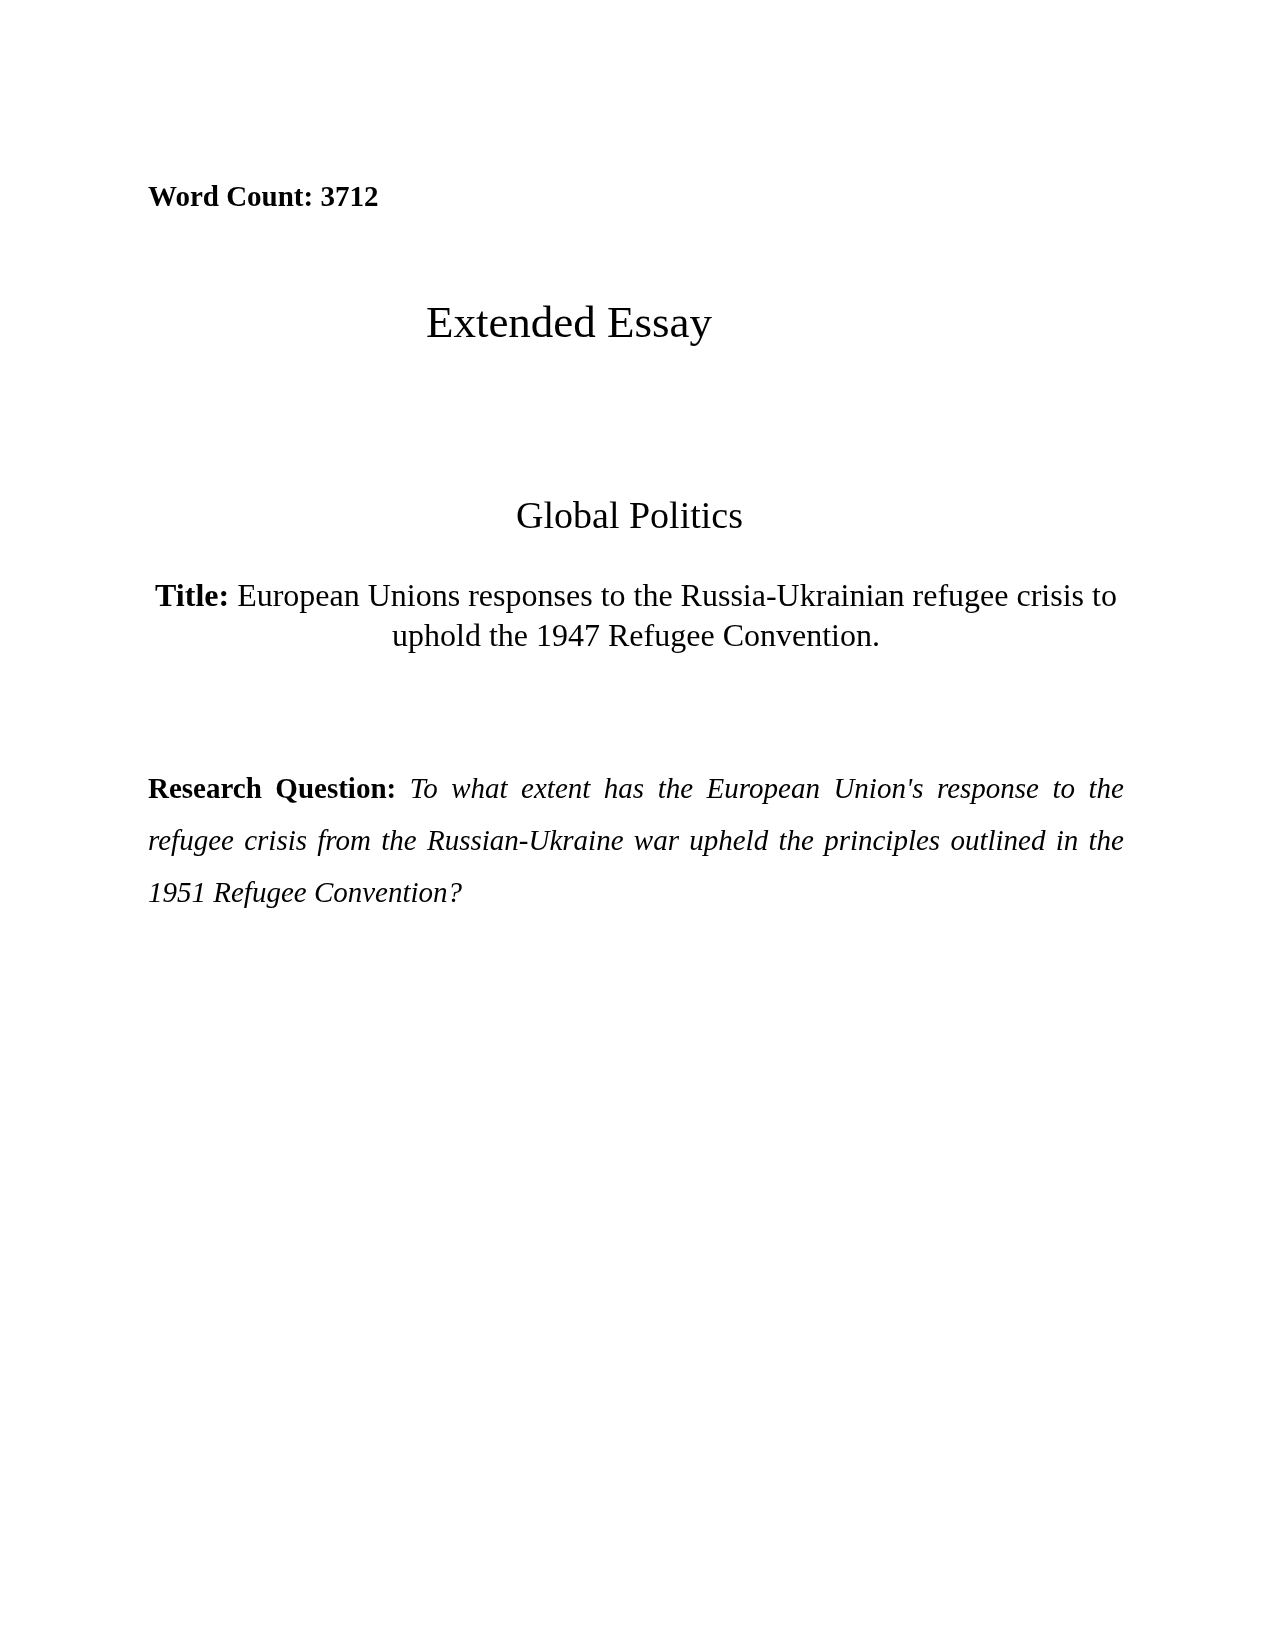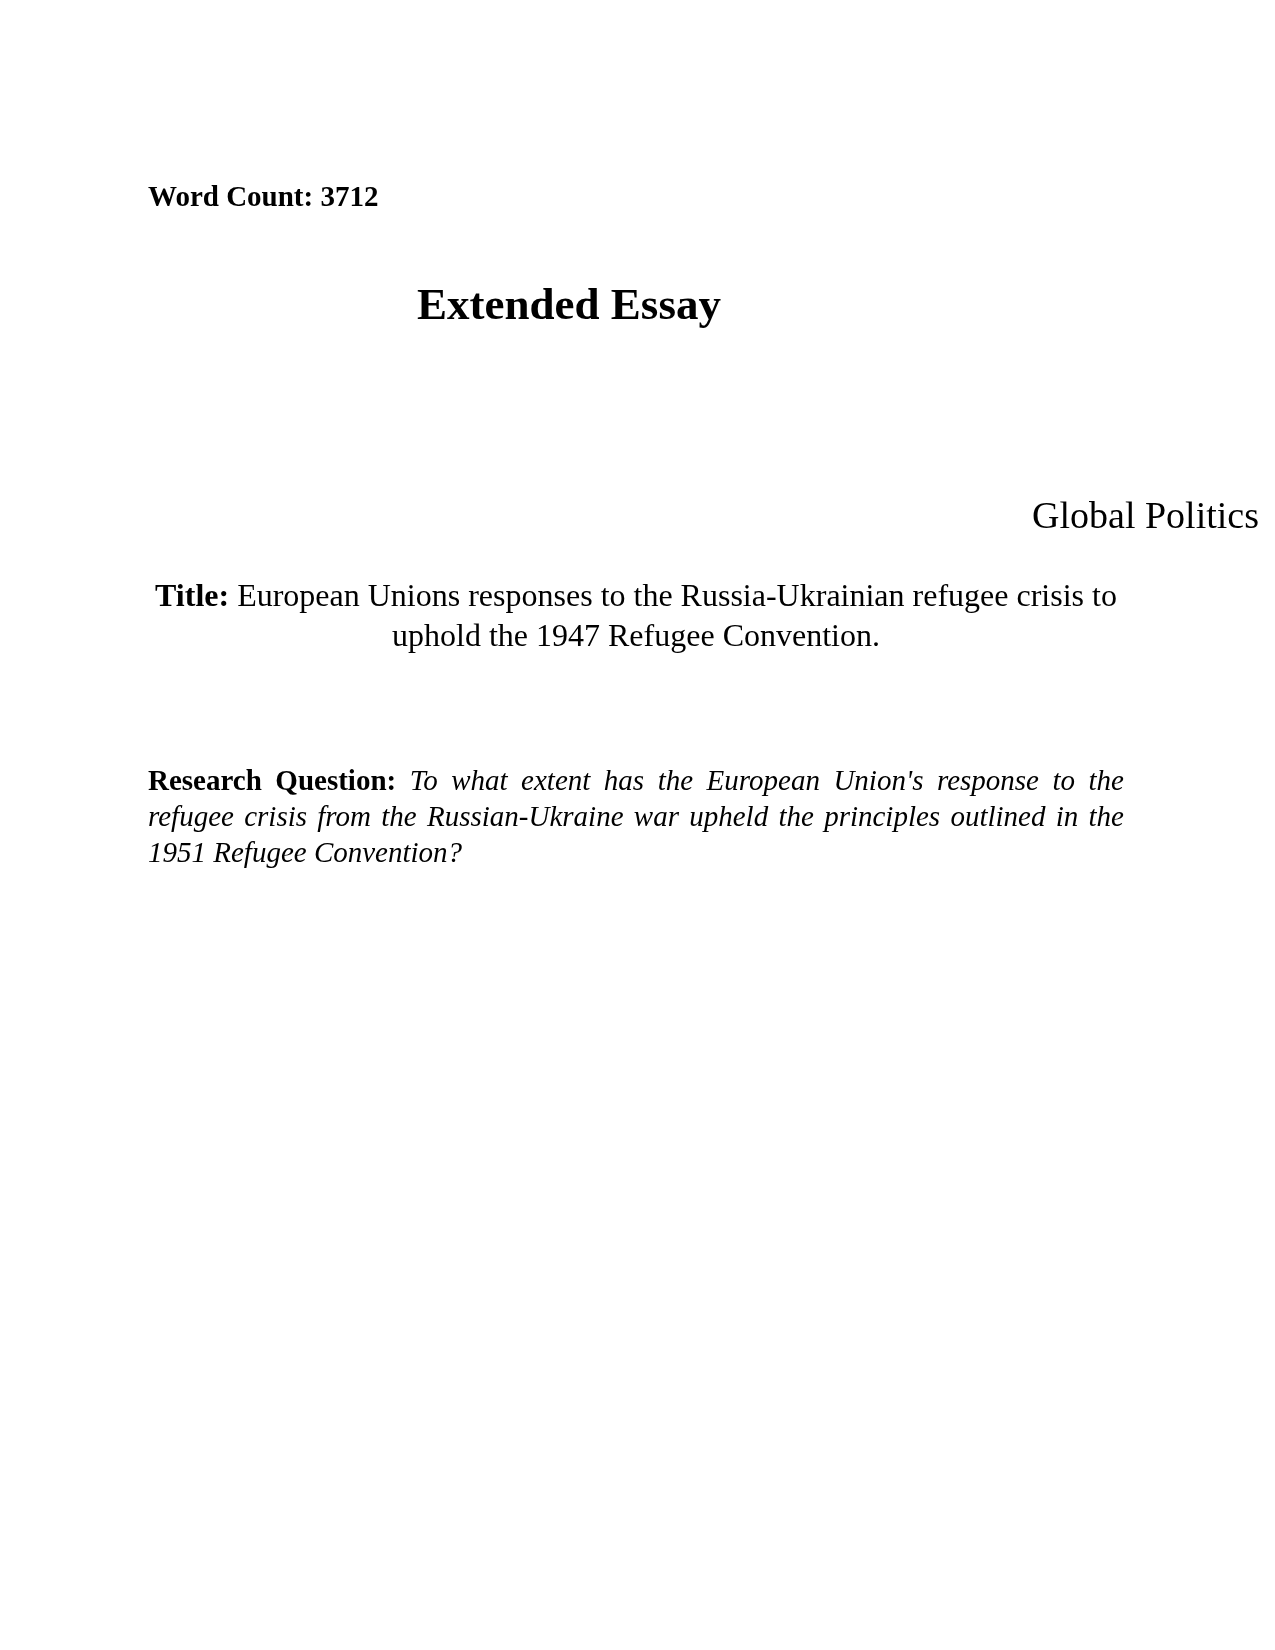--- a/index.html
+++ b/index.html
@@ -1,23 +1,23 @@
 <!DOCTYPE html>
 <html><head>
 <meta charset="utf-8">
 <style>
   html, body { margin: 0; padding: 0; background: #ffffff; }
   body { width: 1275px; height: 1650px; position: relative; overflow: hidden;
          font-family: "Liberation Serif", "DejaVu Serif", serif; color: #000; }
   .word-count { position: absolute; left: 148px; top: 180px; font-size: 29px; font-weight: bold; white-space: nowrap; }
-  .main-title { position: absolute; left: 0; width: 1138px; top: 278px; text-align: center; font-size: 45px; font-weight: bold; }
-  .subject { position: absolute; left: 0; width: 1259px; top: 493px; text-align: right; font-size: 38px; }
+  .main-title { position: absolute; left: 0; width: 1138px; top: 296px; text-align: center; font-size: 45px; font-weight: normal; }
+  .subject { position: absolute; left: 0; width: 1259px; top: 493px; text-align: center; font-size: 38px; }
   .title-block { position: absolute; left: 148px; width: 976px; top: 575px; text-align: center; font-size: 32px; line-height: 40px; }
   .title-block b { font-weight: bold; text-align: center; }
-  .rq-block { position: absolute; left: 148px; width: 976px; top: 762px; text-align: justify; text-align-last: left; font-size: 29px; line-height: 36px; }
+  .rq-block { position: absolute; left: 148px; width: 976px; top: 762px; text-align: justify; text-align-last: left; font-size: 29px; line-height: 52px; }
   .rq-block b { font-weight: bold; }
   .rq-block i { font-style: italic; }
 </style>
 </head>
 <body>
 
 <div class="word-count">Word Count: 3712</div>
 
 <div class="main-title">Extended Essay</div>
 

